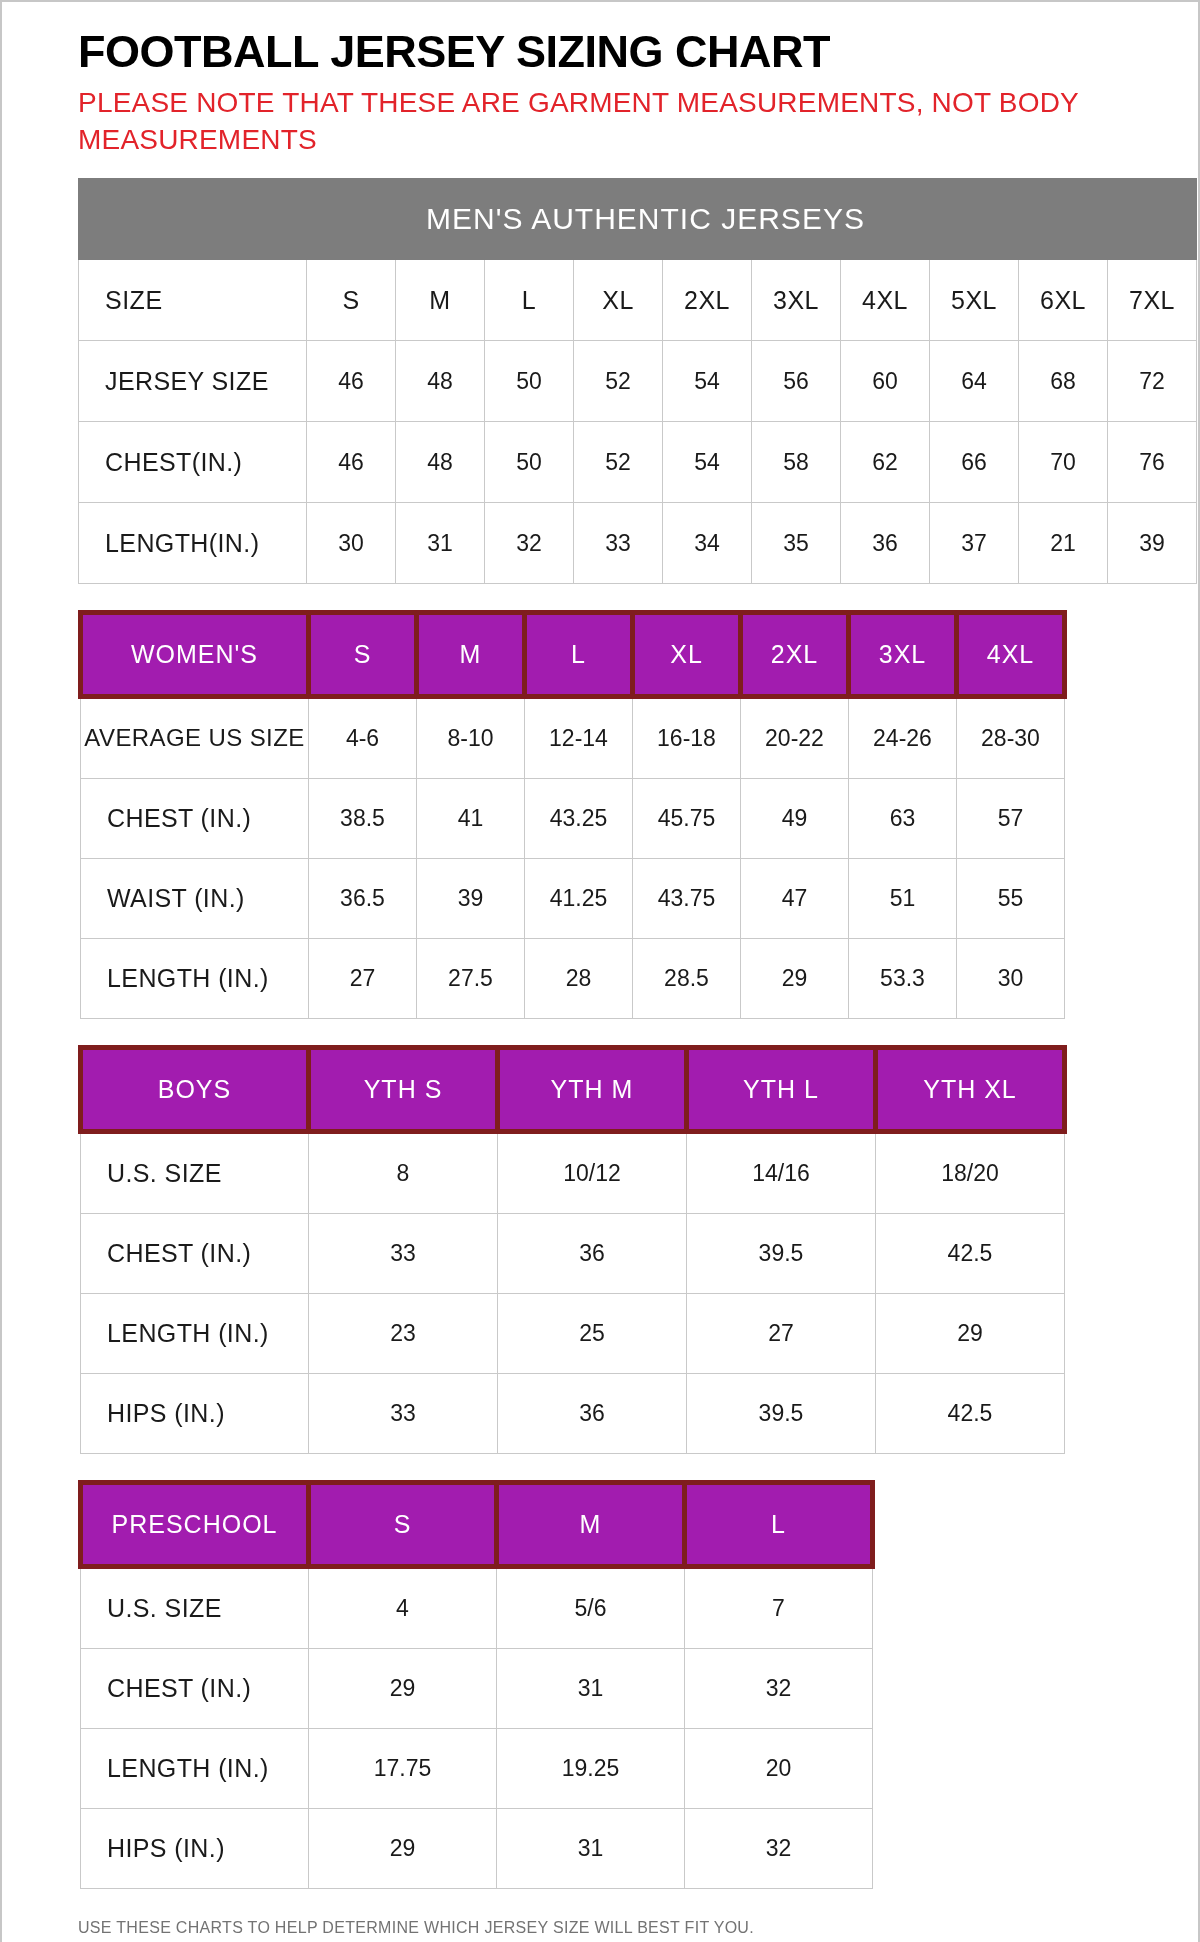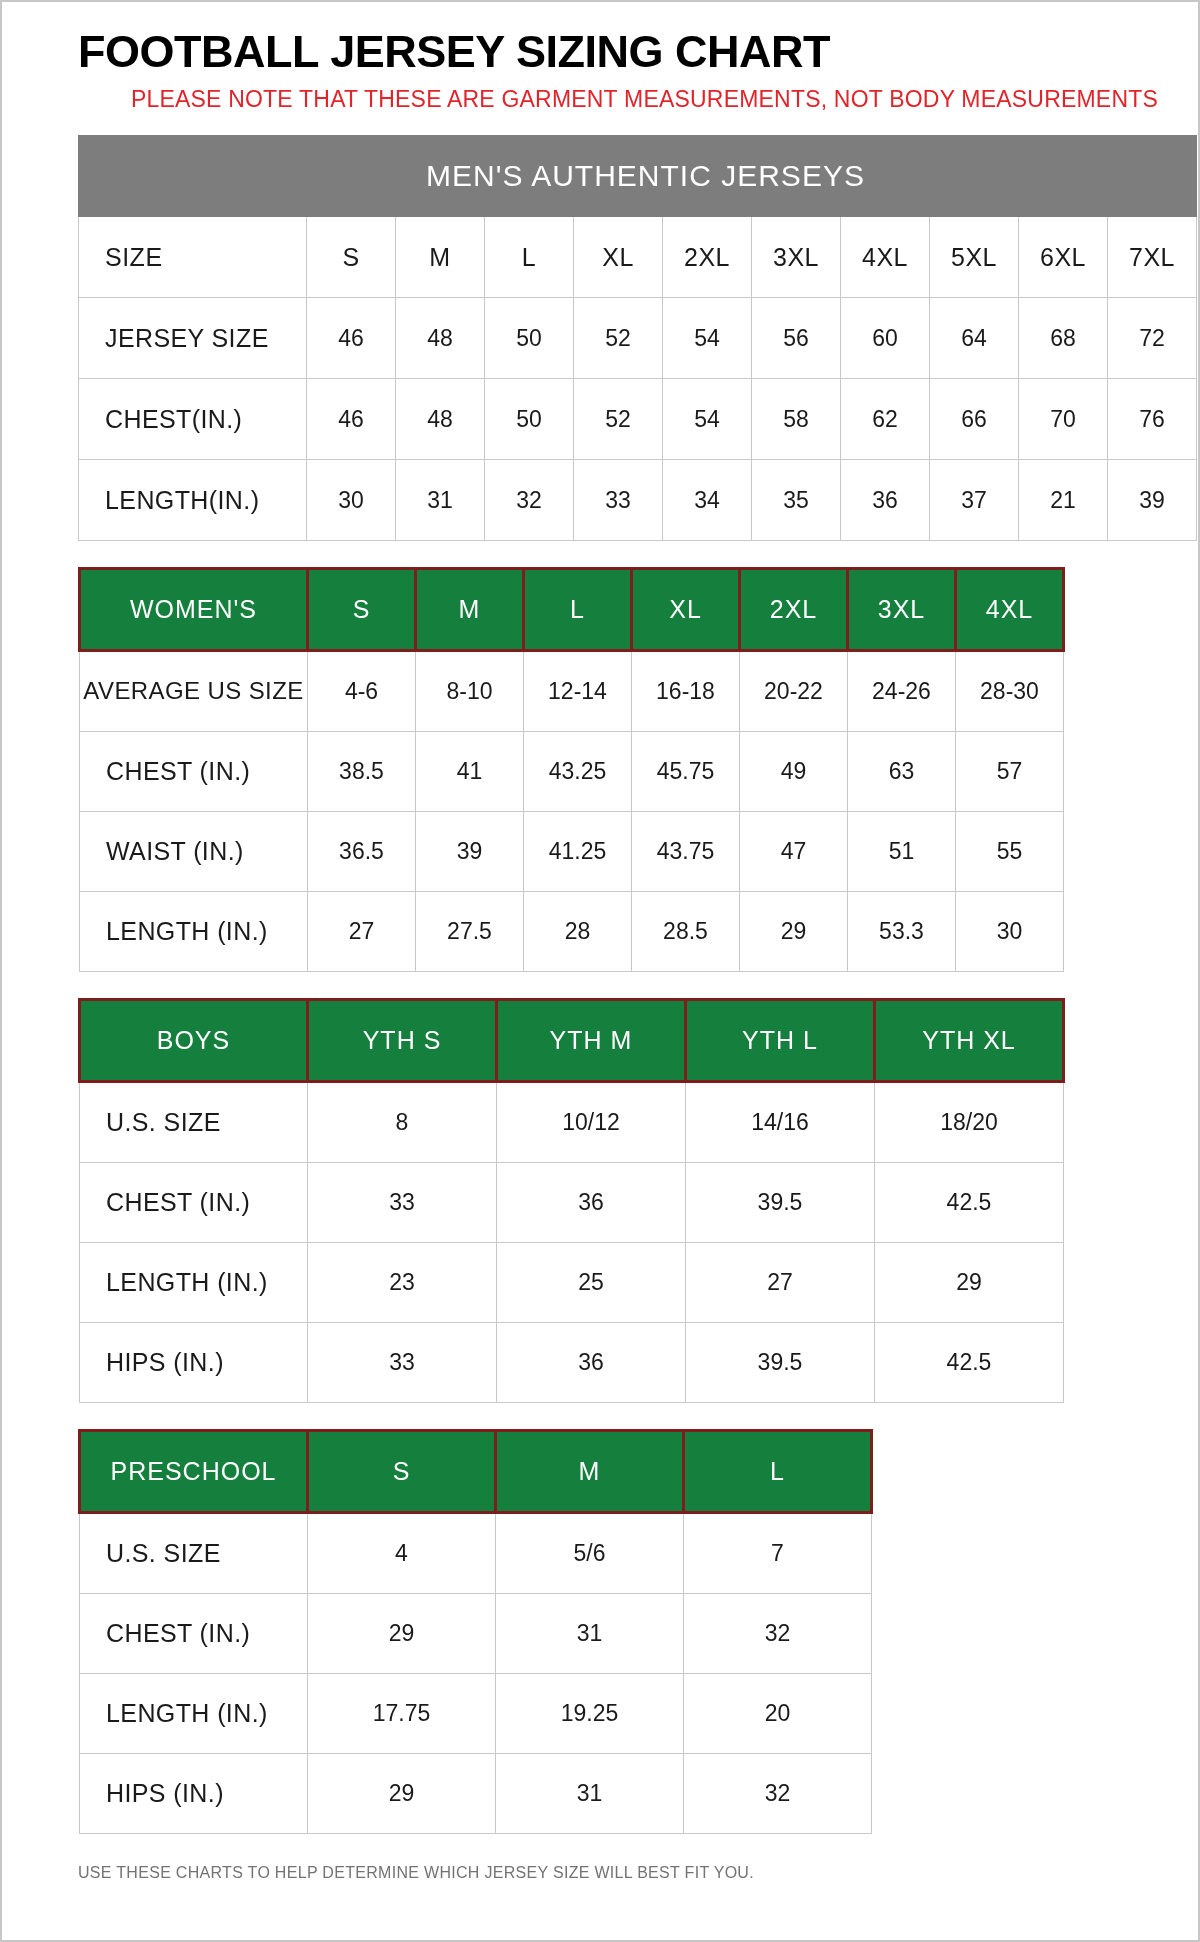--- a/index.html
+++ b/index.html
@@ -22,26 +22,25 @@
   .title {
     font-size: 45px;
     font-weight: bold;
     letter-spacing: -0.5px;
     margin: 0 0 10px 0;
     color: #000;
     line-height: 1.05;
   }
   .note {
     color: #e2232a;
-    font-size: 23px;
+    font-size: 28px;
     line-height: 1.3;
     margin: 0 0 20px 0;
     max-width: 1090px;
     letter-spacing: 0.2px;
-    text-align: right;
   }
   table {
     border-collapse: collapse;
     table-layout: fixed;
     margin-bottom: 26px;
   }
   td, th {
     border: 1px solid #c9c9c9;
     text-align: center;
     vertical-align: middle;
@@ -53,26 +52,26 @@
   .hdr-band {
     background: #7d7d7d;
     color: #ffffff;
     font-size: 30px;
     letter-spacing: 1px;
     height: 72px;
     border: 1px solid #7d7d7d;
     padding-left: 18px;
   }
   .hdr-cell {
-    background: #15803d;
+    background: #a21caf;
     color: #ffffff;
     font-size: 25px;
     letter-spacing: 1px;
     height: 72px;
-    border: 3px solid #7f1d1d;
+    border: 5px solid #7f1d1d;
   }
   .rowlabel {
     text-align: left;
     padding-left: 26px;
     font-size: 25px;
     letter-spacing: 0.4px;
   }
   .rowlabel.center2 {
     text-align: center;
     padding-left: 2px;

